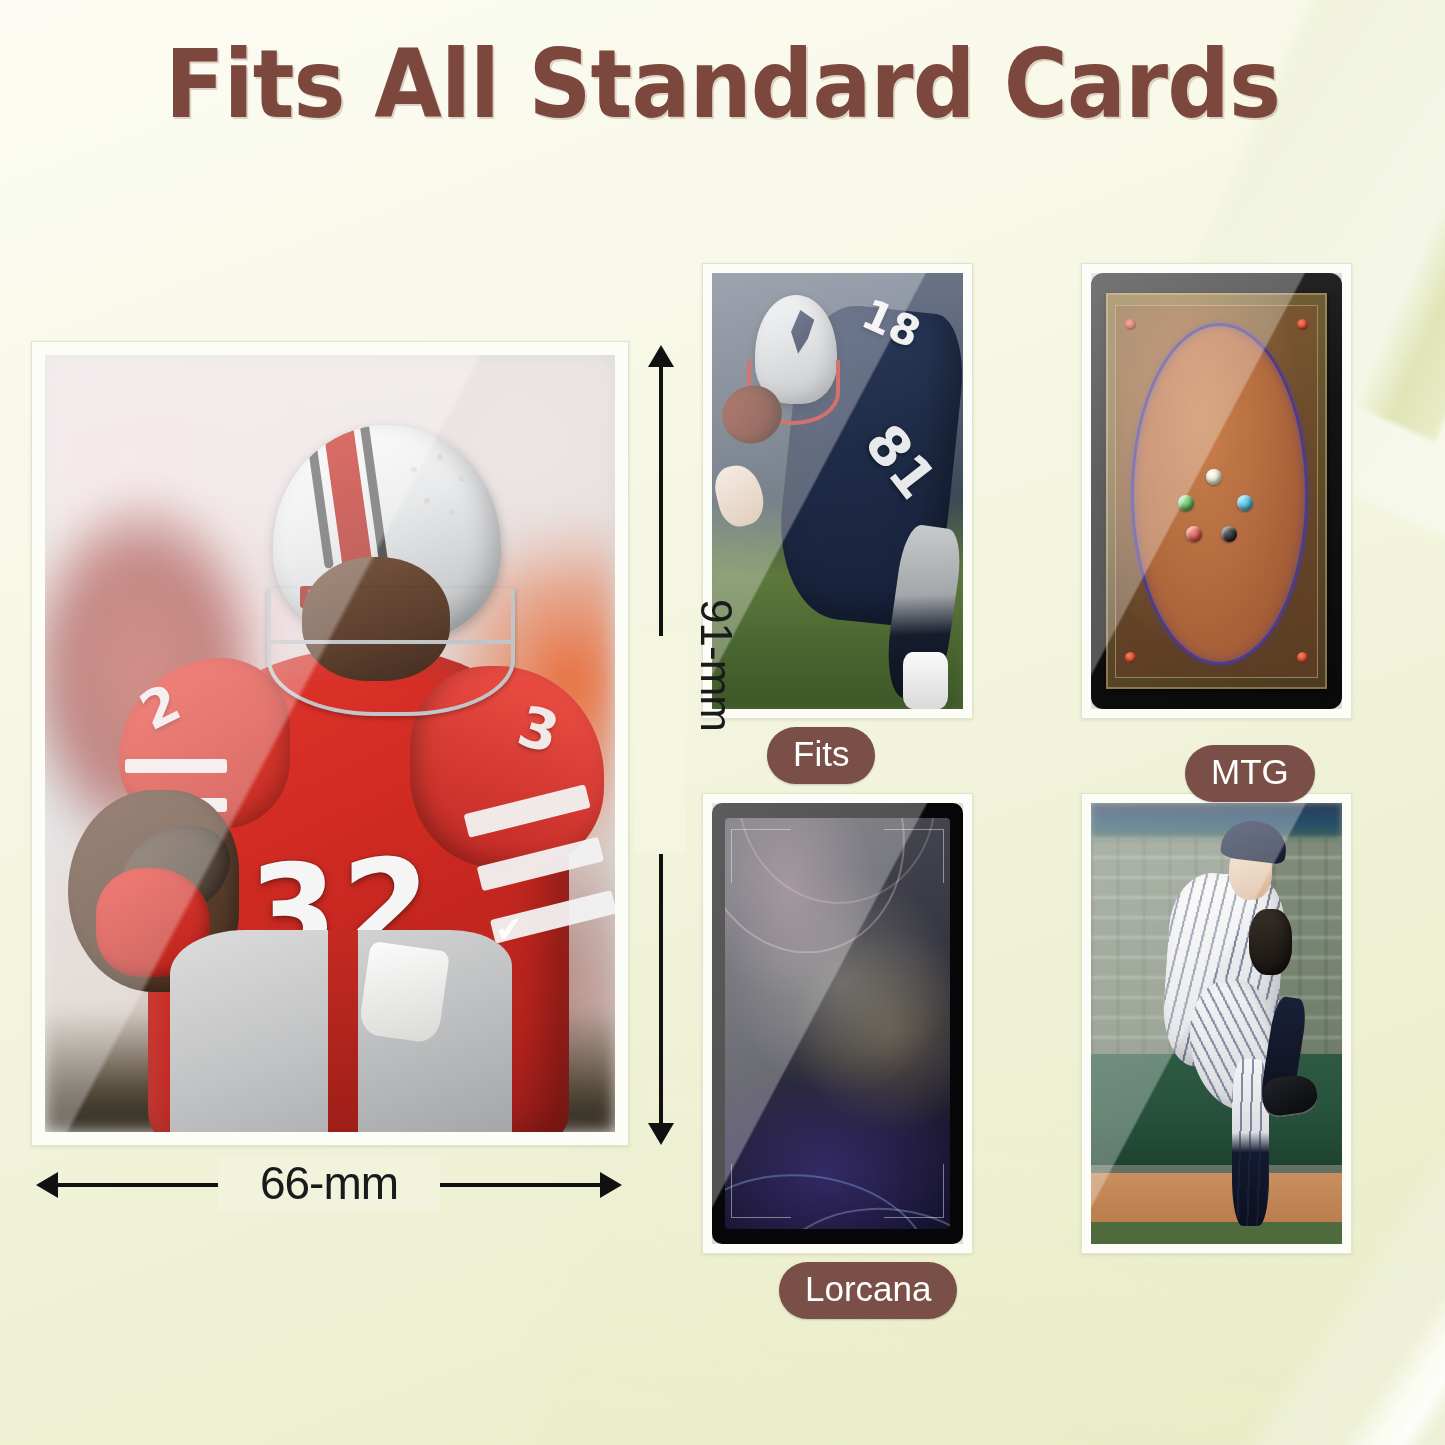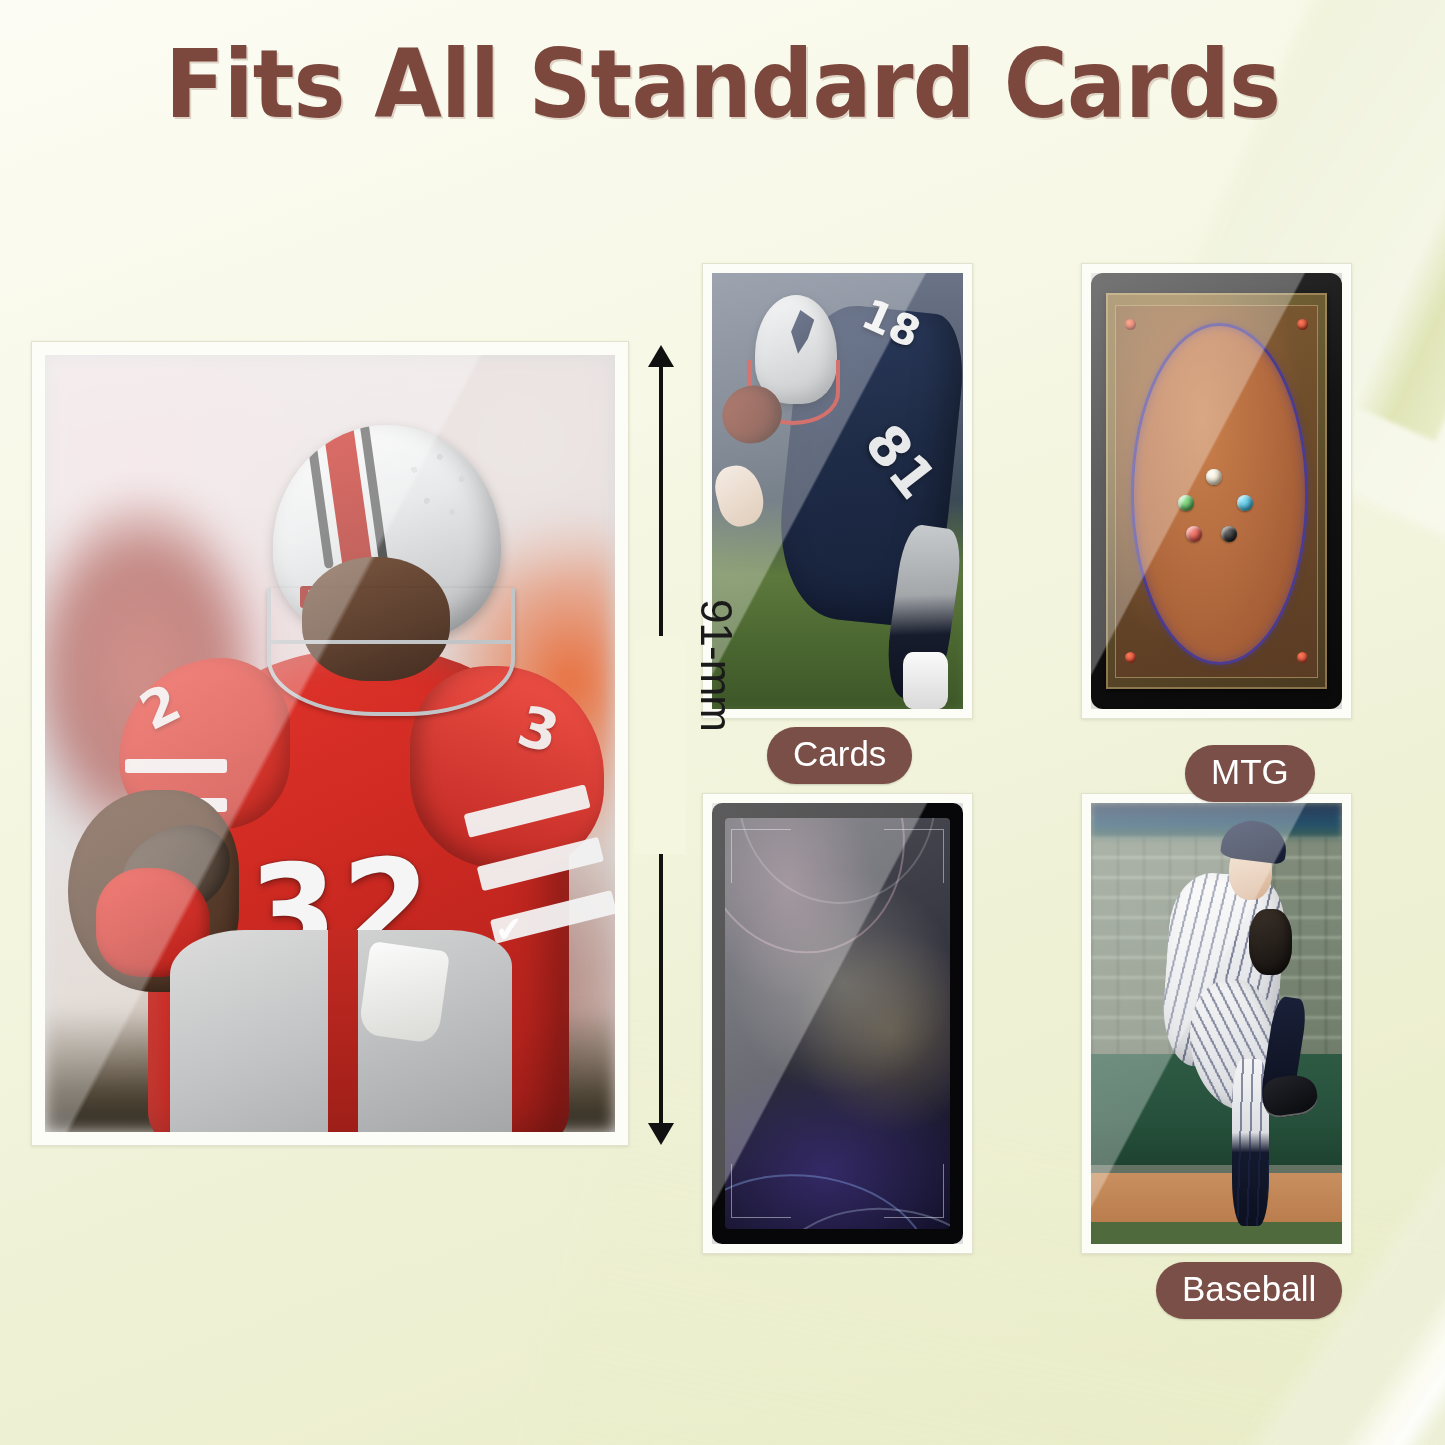--- a/index.html
+++ b/index.html
@@ -658,26 +658,33 @@
         <div class="bb-sock"></div>
         <div class="bb-shoe"></div>
         <div class="bb-glove"></div>
         <div class="bb-head"></div>
         <div class="bb-cap"></div>
       </div>
       <div class="sheen"></div>
     </div>
   </div>
 
-  <div class="badge" id="b-rugby">Cards</div>
+  <div class="badge" id="b-rugby">Fits</div>
   <div class="badge" id="b-mtg">MTG</div>
-  <div class="badge" id="b-baseball">Baseball</div>
+  <div class="badge" id="b-lorcana">Lorcana</div>
 
   <div class="dim-v">
     <div class="head up"></div>
     <div class="line"></div>
     <div class="head down"></div>
     <div class="gap"></div>
   </div>
   <div class="label-v">91-mm</div>
 
+  <div class="dim-h">
+    <div class="head left"></div>
+    <div class="line"></div>
+    <div class="head right"></div>
+    <div class="gap"></div>
+    <div class="label-h">66-mm</div>
+  </div>
 
 </div>
 
 </body></html>

